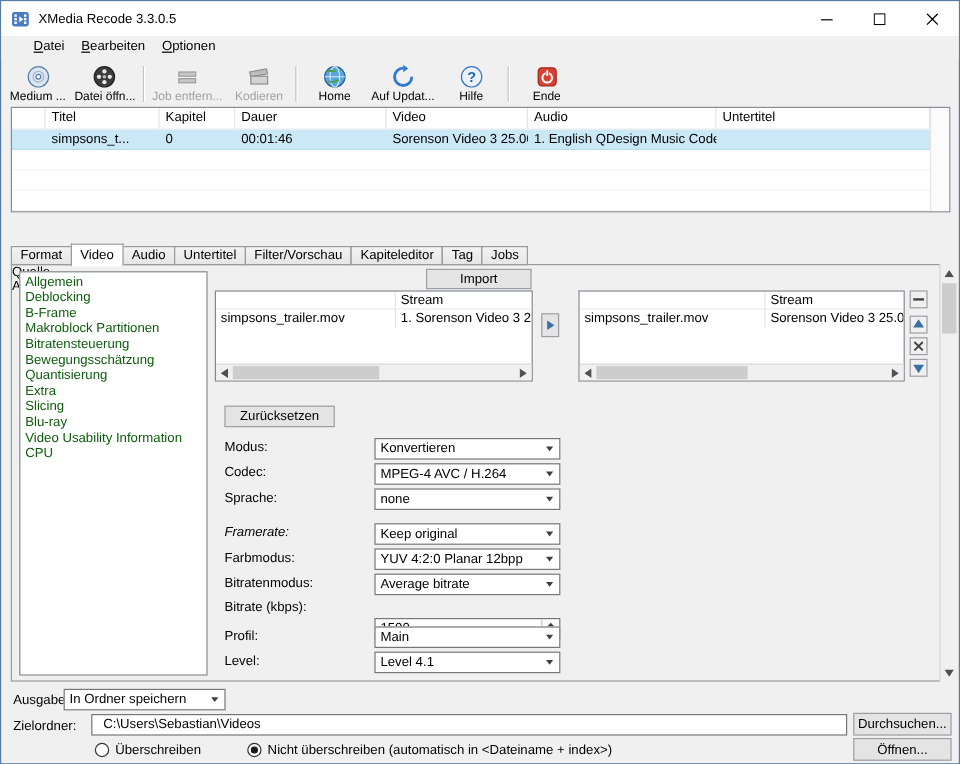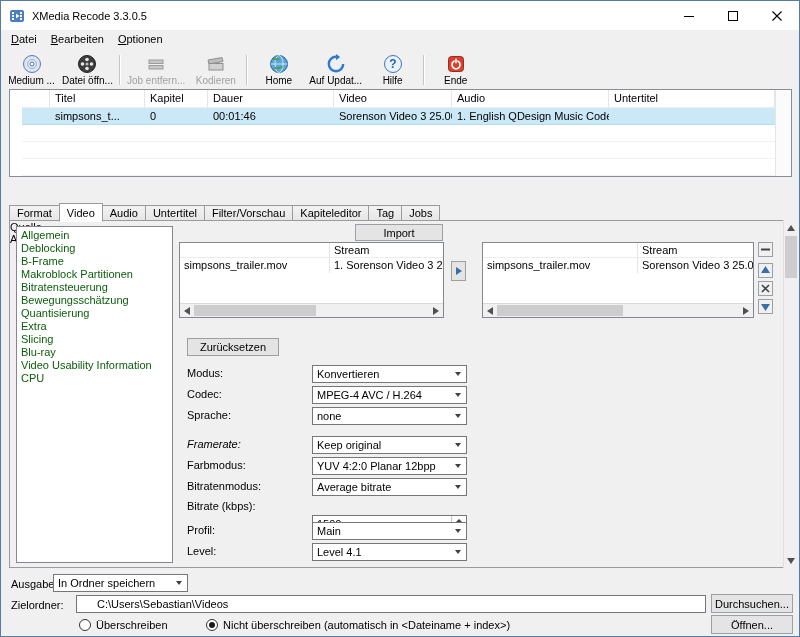--- a/index.html
+++ b/index.html
@@ -6,31 +6,31 @@
   html,body{width:800px;height:637px;}
   body{font-family:"Liberation Sans",sans-serif;font-size:11px;color:#000;background:#fff;}
   .window{position:absolute;left:0;top:0;width:800px;height:637px;background:#f0f0f0;border:1px solid #567ca6;overflow:hidden;}
   .abs{position:absolute;}
   
   .titlebar{position:absolute;left:0;top:0;right:0;height:29px;background:#fff;display:flex;align-items:center;}
   .app-icon{margin:0 7px 0 8px;display:flex;}
   .win-controls{margin-left:auto;display:flex;height:100%;}
   .win-btn{width:44px;height:100%;display:flex;align-items:center;justify-content:center;}
   
-  .menubar{position:absolute;left:0;top:29px;right:0;height:20px;display:flex;padding-left:3px;background:#f0f0f0;}
+  .menubar{position:absolute;left:0;top:29px;right:0;height:20px;display:flex;padding-left:20px;background:#f0f0f0;}
   .menu-item{padding:3px 7px 0;}
   .akey{text-decoration:underline;}
   
   .toolbar{position:absolute;left:0;top:49px;right:0;height:39px;display:flex;align-items:center;padding-left:3px;}
   .tbtn{min-width:55px;height:37px;display:flex;flex-direction:column;align-items:center;justify-content:center;padding:0 3px;}
   .tbtn-label{font-size:10px;white-space:nowrap;margin-top:1px;}
   .tbtn.disabled .tbtn-label{color:#a0a0a0;}
   .tsep{width:2px;height:30px;border-left:1px solid #c6c6c6;border-right:1px solid #fff;margin:0 3px;}
   
-  .file-table{position:absolute;left:8px;top:88px;width:783px;height:88px;background:#fff;border:1px solid #898c95;overflow:hidden;padding-left:12px;}
+  .file-table{position:absolute;left:8px;top:88px;width:783px;height:88px;background:#fff;border:1px solid #898c95;overflow:hidden;}
   .thead{display:flex;height:18px;background:#fff;border-bottom:1px solid #ececec;margin-right:16px;}
   .th{border-right:1px solid #e5e5e5;padding:2px 5px;white-space:nowrap;overflow:hidden;}
   .tr{display:flex;height:17px;border-bottom:1px solid #f2f2f2;margin-right:16px;}
   .tr.selected{background:#cbe8f6;border-bottom:1px solid #b8dcef;}
   .td{padding:2px 5px;white-space:nowrap;overflow:hidden;}
   .c0{width:28px;flex:none;}.c1{width:95px;flex:none;}.c2{width:63px;flex:none;}.c3{width:126px;flex:none;}
   .c4{width:118px;flex:none;}.c5{width:157px;flex:none;}.c6{flex:1;}
   .ft-scroll{position:absolute;right:0;top:0;bottom:0;width:16px;background:#fbfbfb;border-left:1px solid #e5e5e5;}
   
   .tabstrip{position:absolute;left:8px;top:202px;height:18px;display:flex;align-items:flex-end;z-index:5;}
@@ -61,21 +61,21 @@
   .spin-val{flex:1;padding:1px 4px;line-height:15px;}
   .spin-btns{width:15px;display:flex;flex-direction:column;border-left:1px solid #c5c5c5;}
   .spin-btn{flex:1;display:flex;align-items:center;justify-content:center;}
   .field-label{position:absolute;white-space:nowrap;}
   .mini-btn{position:absolute;width:15px;height:15px;background:#f0f0f0;border:1px solid #9c9fa4;display:flex;align-items:center;justify-content:center;}
   
   .vsb{position:absolute;right:1px;top:219px;width:15px;height:348px;background:#f0f0f0;border-left:1px solid #dfdfdf;}
   .vsb-btn{position:absolute;left:0;width:14px;height:15px;display:flex;align-items:center;justify-content:center;}
   .vsb-thumb{position:absolute;left:1px;width:12px;top:16px;height:42px;background:#cdcdcd;}
   
-  .text-input{position:absolute;height:18px;background:#fff;border:1px solid #767676;font-family:"Liberation Sans",sans-serif;font-size:11px;padding:0 20px;}
+  .text-input{position:absolute;height:18px;background:#fff;border:1px solid #767676;font-family:"Liberation Sans",sans-serif;font-size:11px;padding:0 9px;}
   .radio{position:absolute;width:12px;height:12px;border:1px solid #333;border-radius:50%;background:#fff;display:flex;align-items:center;justify-content:center;}
   .radio .dot{width:6px;height:6px;border-radius:50%;background:#1a1a1a;display:none;}
   .radio.checked .dot{display:block;}
 </style>
 </head>
 <body>
 
 <div class="window">
 
   <div class="titlebar">

